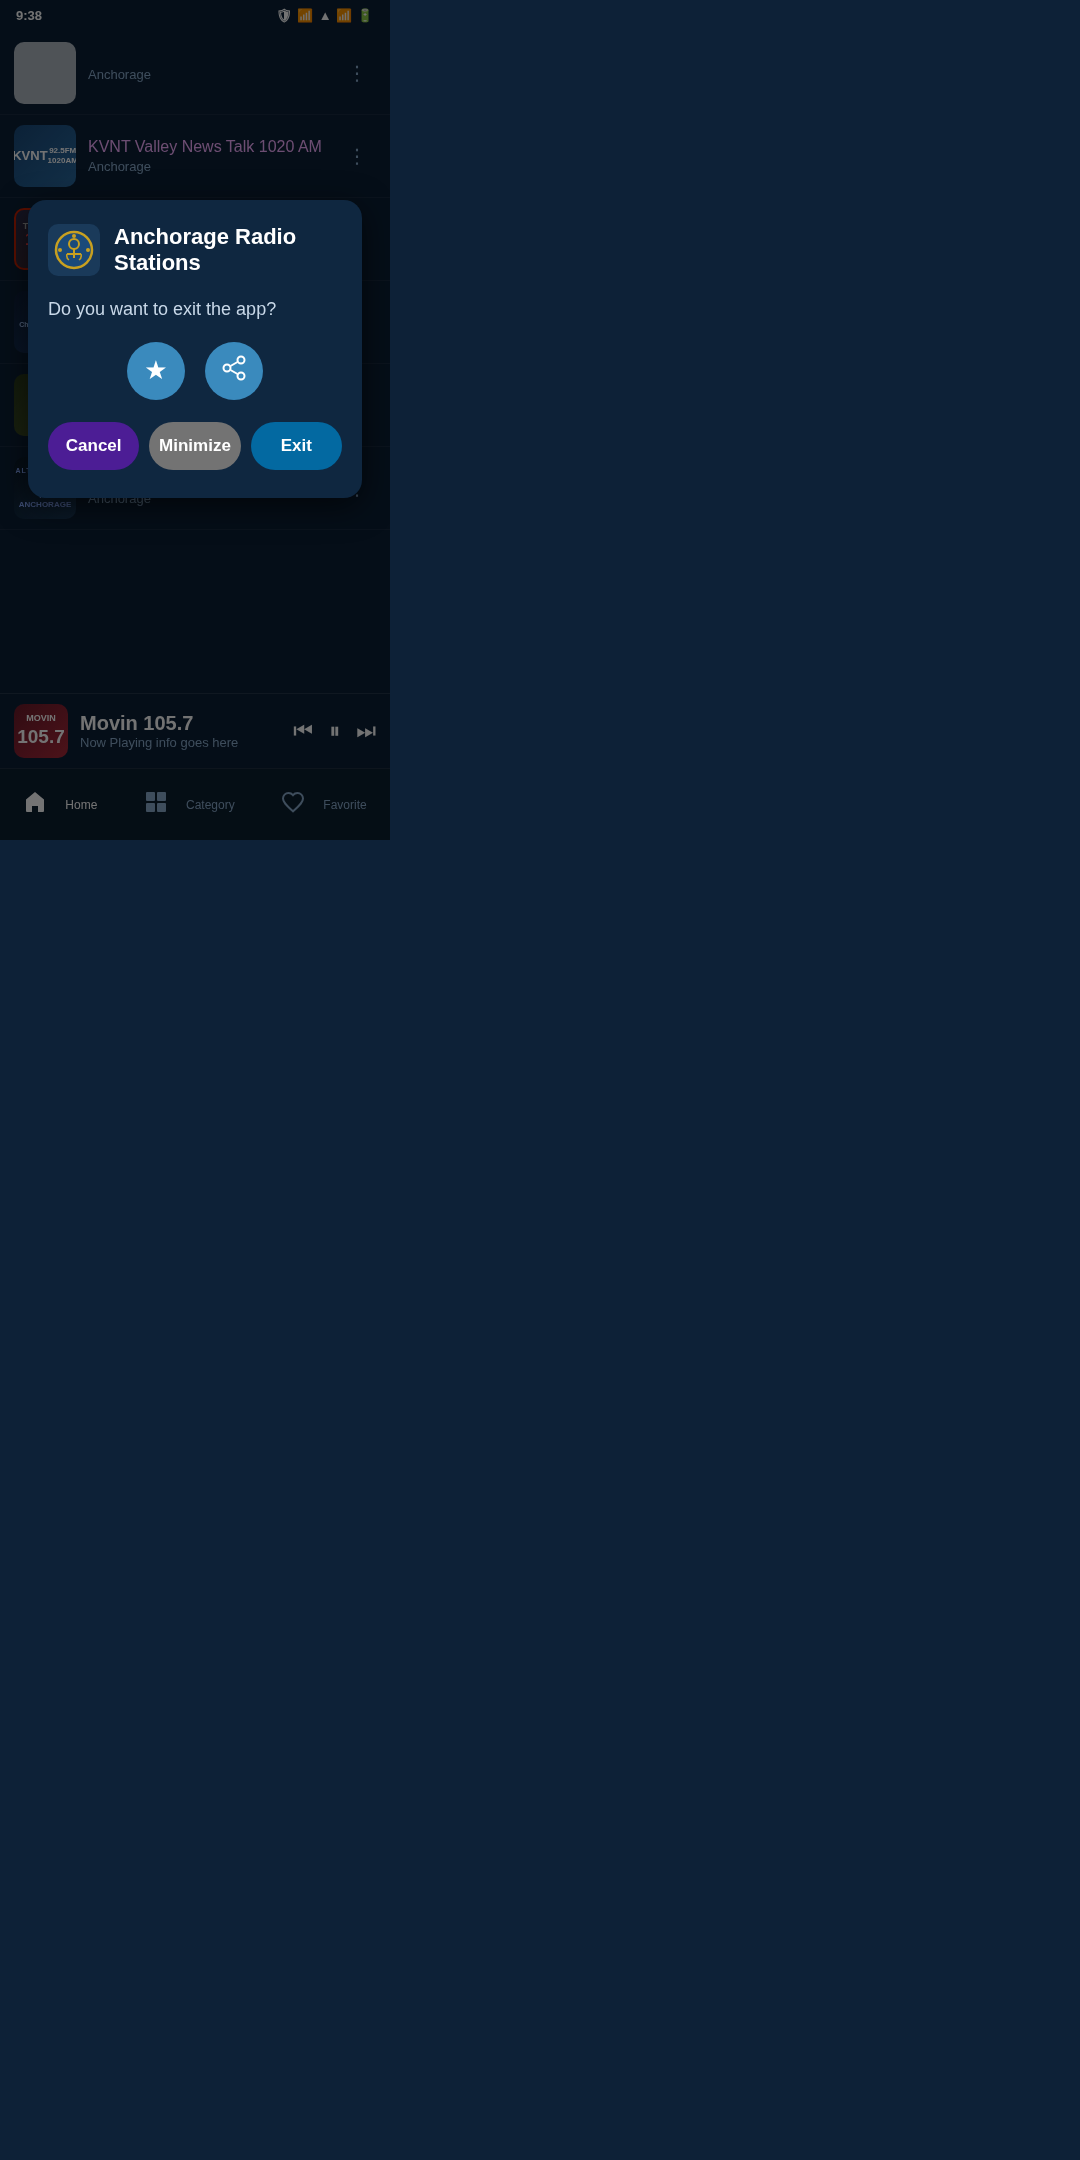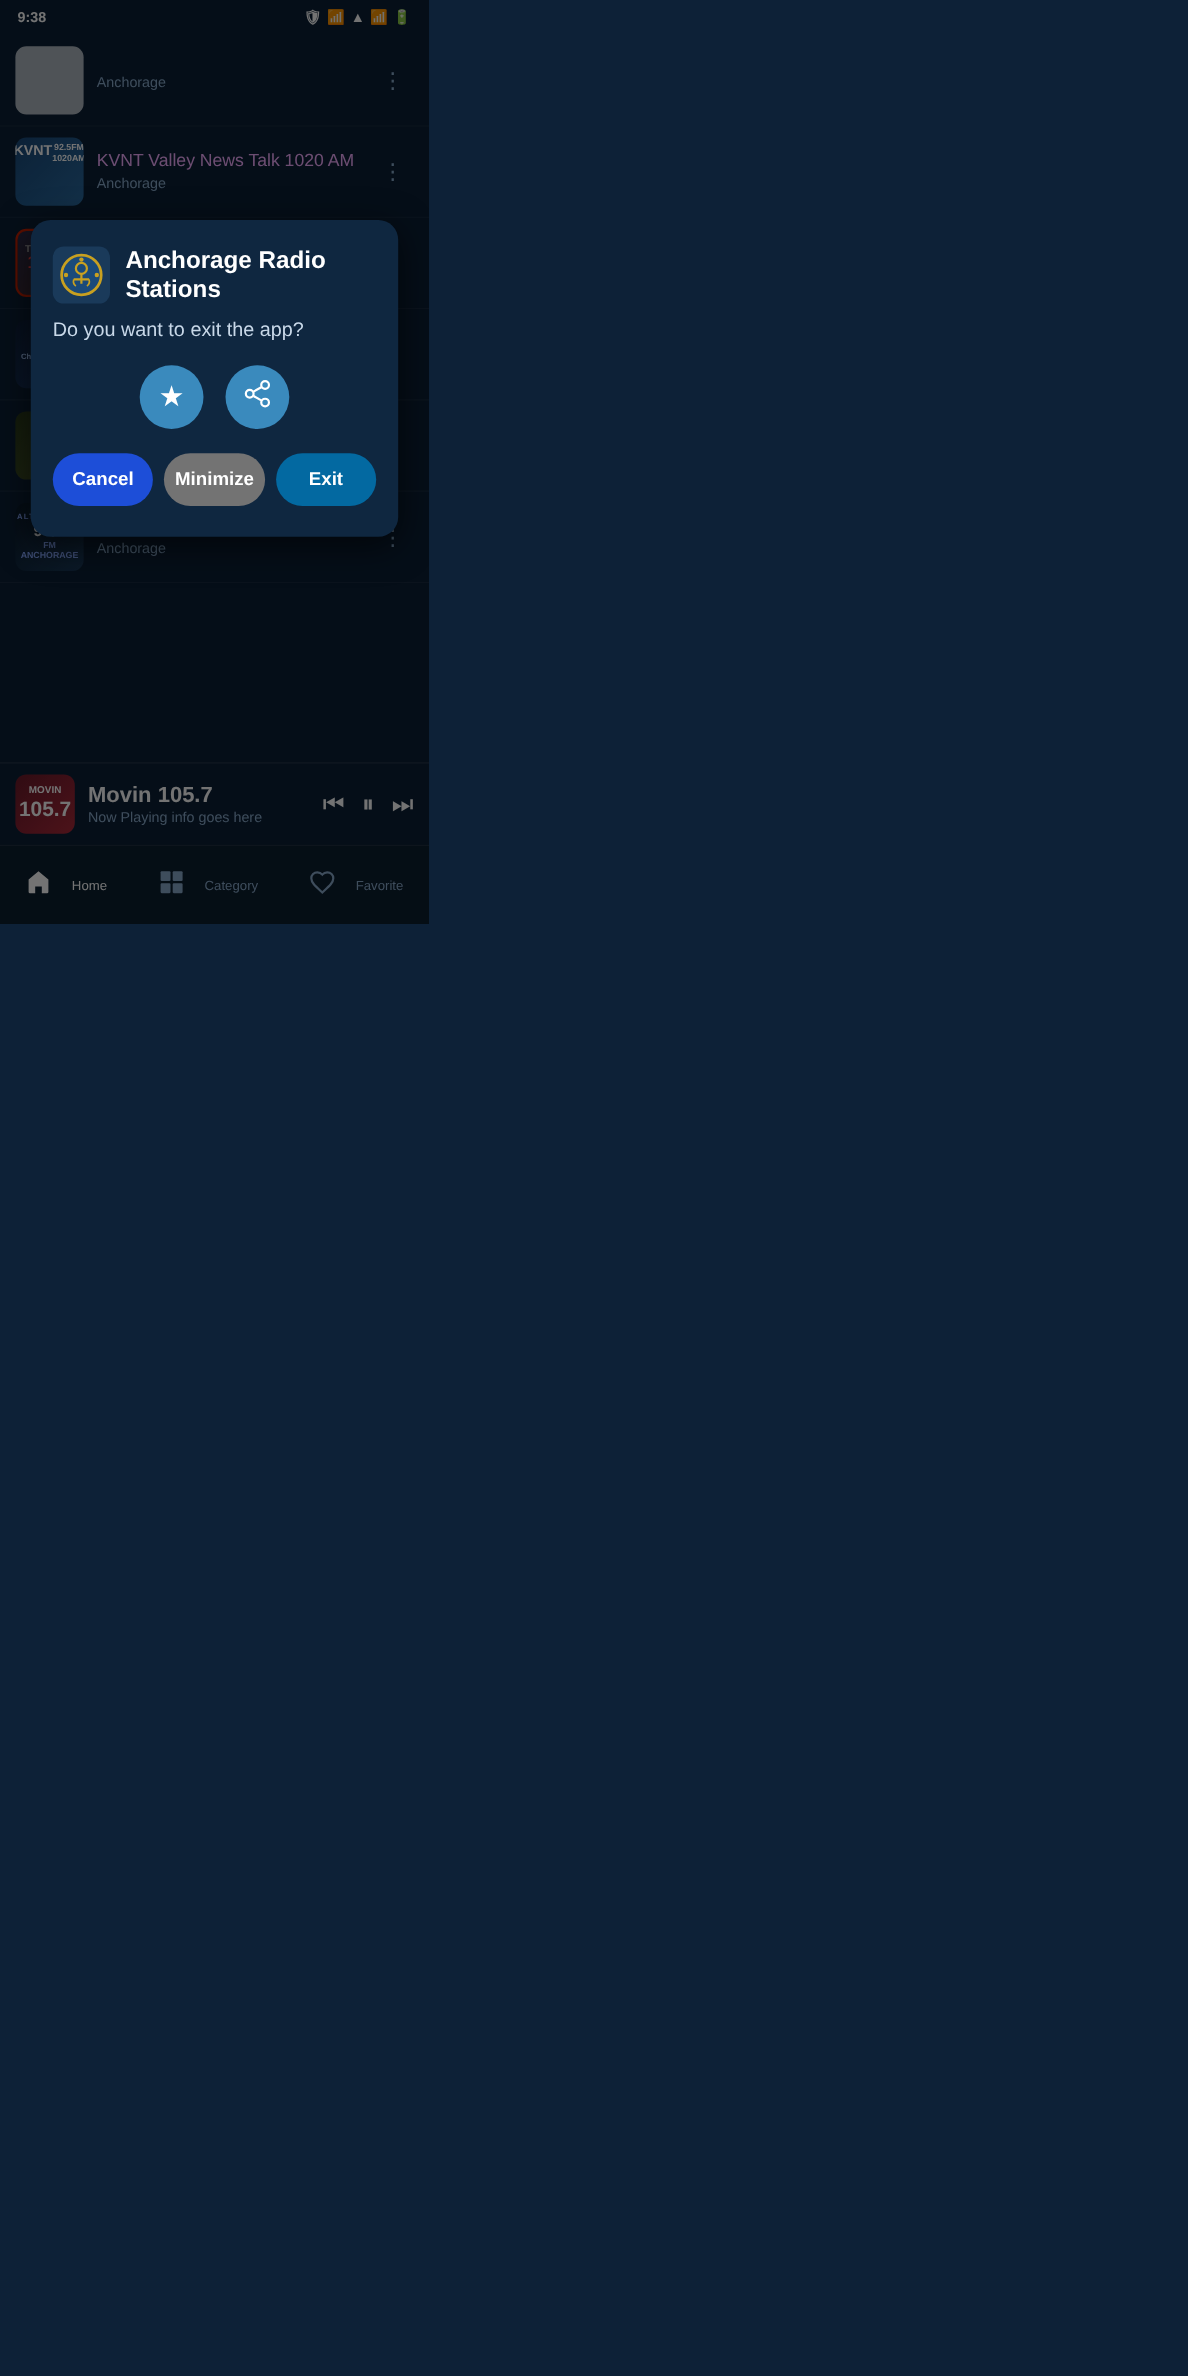--- a/index.html
+++ b/index.html
@@ -44,20 +44,21 @@
       border-bottom: 1px solid rgba(255,255,255,0.05);
       gap: 12px;
     }
 
     .radio-item-logo {
       width: 62px;
       height: 62px;
       border-radius: 10px;
       flex-shrink: 0;
       display: flex;
+      align-items: center;
       justify-content: center;
       font-weight: bold;
       font-size: 10px;
       text-align: center;
       overflow: hidden;
     }
 
     .logo-gray { background: #b0b8c1; }
 
     .radio-info {
@@ -102,21 +103,21 @@
       border-radius: 18px;
       padding: 24px 20px 28px;
       z-index: 20;
       box-shadow: 0 8px 32px rgba(0,0,0,0.6);
     }
 
     .dialog-header {
       display: flex;
       align-items: center;
       gap: 14px;
-      margin-bottom: 12px;
+      margin-bottom: 22px;
     }
 
     .dialog-icon {
       width: 52px;
       height: 52px;
       border-radius: 10px;
       background: #1a3a5a;
       display: flex;
       align-items: center;
       justify-content: center;
@@ -173,21 +174,21 @@
       flex: 1;
       padding: 14px 8px;
       border-radius: 30px;
       border: none;
       font-size: 17px;
       font-weight: 700;
       cursor: pointer;
       color: #fff;
     }
 
-    .btn-cancel { background: #1d4ed8; }
+    .btn-cancel { background: #4c1d95; }
     .btn-minimize { background: #737373; }
     .btn-exit { background: #0369a1; }
 
     
     .now-playing {
       position: absolute;
       bottom: 72px;
       left: 0; right: 0;
       background: #0d2137;
       display: flex;

